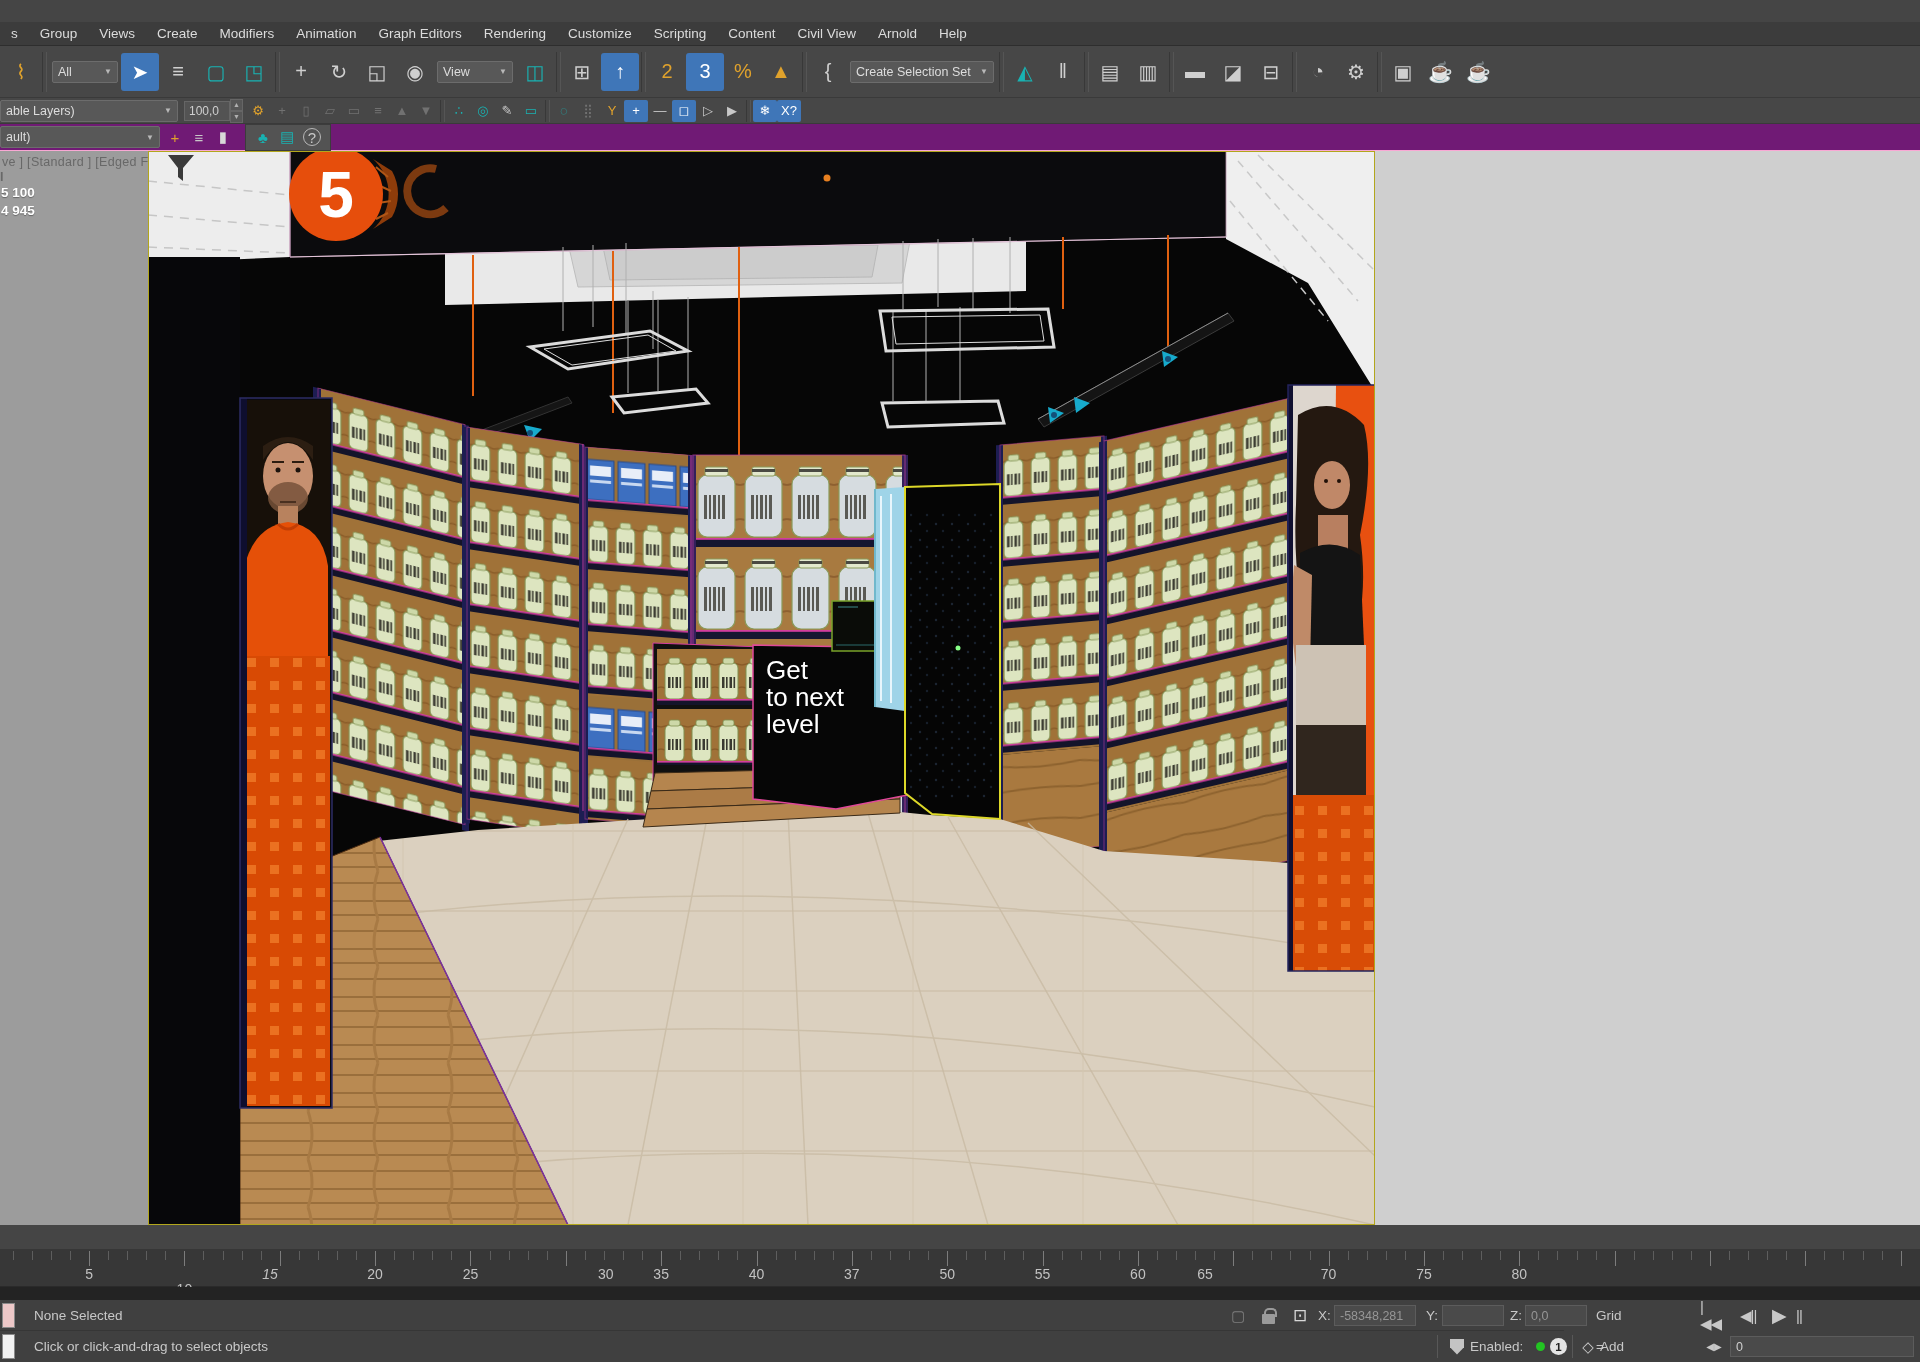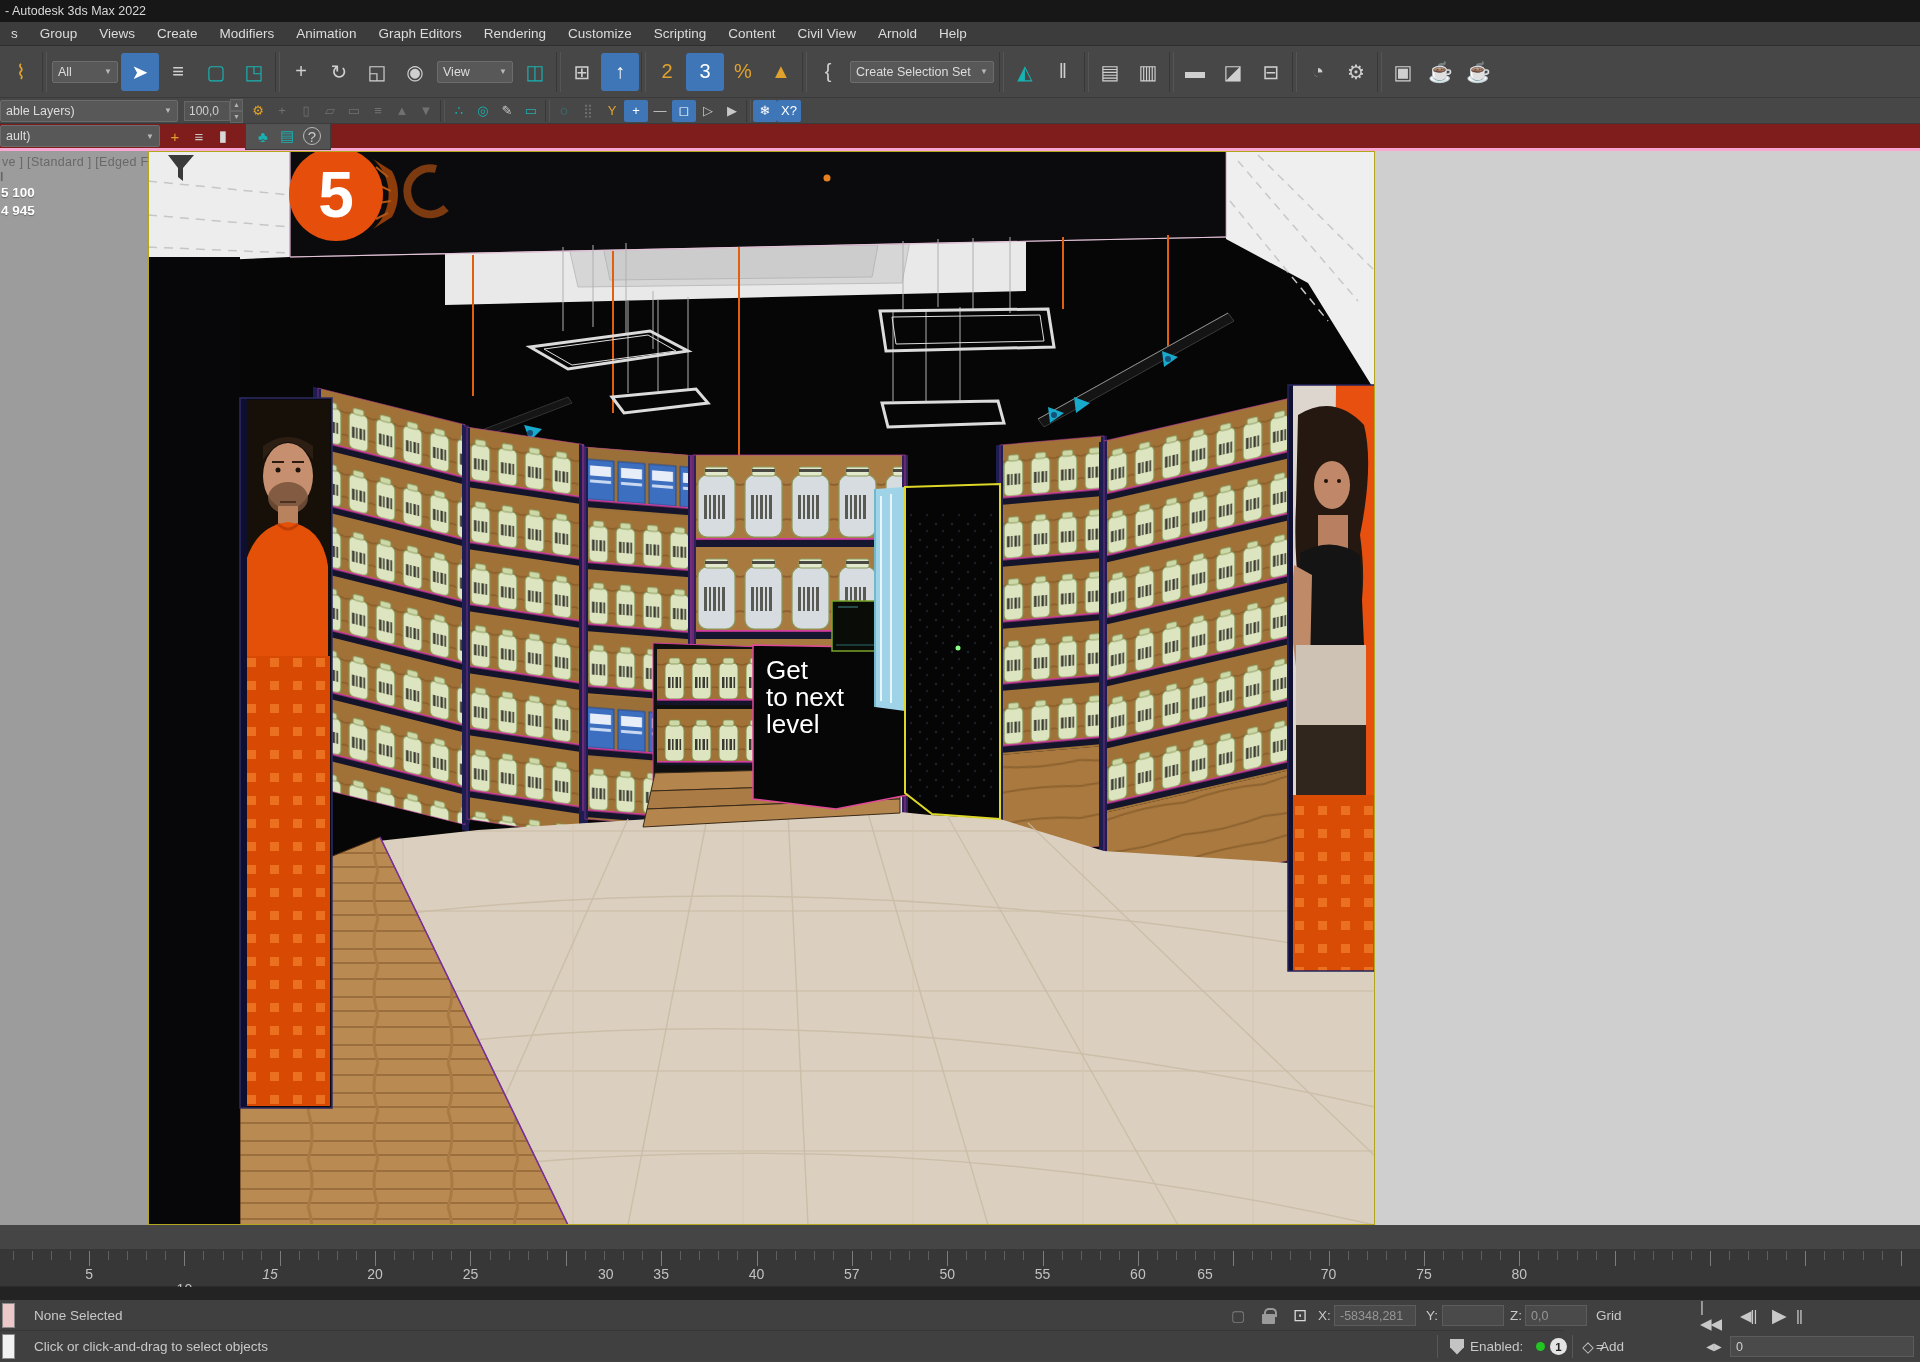--- a/index.html
+++ b/index.html
@@ -12,22 +12,22 @@
     color:#d8d8d8; font-size:12.5px; line-height:22px; padding-left:5px; }
   #menubar { position:absolute; left:0; top:22px; width:1920px; height:24px; background:#3c3c3c;
     border-bottom:1px solid #2e2e2e; display:flex; align-items:center; }
   .menu-item { color:#dcdcdc; font-size:13.5px; padding:0 11px; height:24px; line-height:24px; cursor:default; }
 
   
   #toolbar1 { position:absolute; left:0; top:46px; width:1920px; height:52px; background:#474747;
     border-bottom:1px solid #3a3a3a; display:flex; align-items:center; padding-left:2px; }
   #toolbar2 { position:absolute; left:0; top:98px; width:1920px; height:26px; background:#474747;
     border-bottom:1px solid #3a3a3a; display:flex; align-items:center; }
-  #toolbar3 { position:absolute; left:0; top:124px; width:1920px; height:27px; background:#7f1d1d;
-    border-bottom:3px solid #f9a8d4; display:flex; align-items:center; }
+  #toolbar3 { position:absolute; left:0; top:124px; width:1920px; height:27px; background:#701a75;
+    border-bottom:1px solid #f9a8d4; display:flex; align-items:center; }
   .tbtn { width:38px; height:38px; display:flex; align-items:center; justify-content:center;
     color:#cfcfcf; font-size:20px; border-radius:3px; flex:none; cursor:default; }
   .tbtn.active { background:#3f76b8; color:#fff; }
   .tbtn.sep { width:5px; height:40px; border-left:1px solid #383838; border-right:1px solid #555;
     border-radius:0; margin:0 2px; }
   .sbtn { width:24px; height:22px; display:flex; align-items:center; justify-content:center;
     color:#c8c8c8; font-size:13px; border-radius:2px; flex:none; cursor:default; }
   .sbtn.active { background:#3f76b8; color:#fff; }
   .sbtn.dim { color:#717171; }
   .sbtn.sep { width:5px; height:22px; border-left:1px solid #383838; border-right:1px solid #555;
@@ -88,23 +88,20 @@
   .badge1 { position:absolute; top:7px; width:17px; height:17px; border-radius:50%; background:#e4e4e4; color:#222;
     font-size:11.5px; font-weight:bold; display:flex; align-items:center; justify-content:center; }
   .sdivider { position:absolute; top:4px; width:1px; height:23px; background:#585858; }
   .funnel { position:absolute; }
 </style>
 </head>
 <body>
 
 <div id="app">
 
-  <div id="titlebar">
-    <span>- Autodesk 3ds Max 2022</span>
-  </div>
 
   <div id="menubar">
 
       <span class="menu-item">s</span>
 
       <span class="menu-item">Group</span>
 
       <span class="menu-item">Views</span>
 
       <span class="menu-item">Create</span>
@@ -650,21 +647,21 @@
       <div class="tick" style="left: 699.29px;"></div>
       <div class="tick" style="left: 718.36px;"></div>
       <div class="tick" style="left: 737.43px;"></div>
       <div class="tick major" style="left: 756.5px;"></div>
       <div class="tlabel" style="left: 756.5px;">40</div>
       <div class="tick" style="left: 775.57px;"></div>
       <div class="tick" style="left: 794.64px;"></div>
       <div class="tick" style="left: 813.71px;"></div>
       <div class="tick" style="left: 832.78px;"></div>
       <div class="tick major" style="left: 851.85px;"></div>
-      <div class="tlabel" style="left: 851.85px;">57</div>
+      <div class="tlabel" style="left: 851.85px;">37</div>
       <div class="tick" style="left: 870.92px;"></div>
       <div class="tick" style="left: 889.99px;"></div>
       <div class="tick" style="left: 909.06px;"></div>
       <div class="tick" style="left: 928.13px;"></div>
       <div class="tick major" style="left: 947.2px;"></div>
       <div class="tlabel" style="left: 947.2px;">50</div>
       <div class="tick" style="left: 966.27px;"></div>
       <div class="tick" style="left: 985.34px;"></div>
       <div class="tick" style="left: 1004.41px;"></div>
       <div class="tick" style="left: 1023.48px;"></div>

